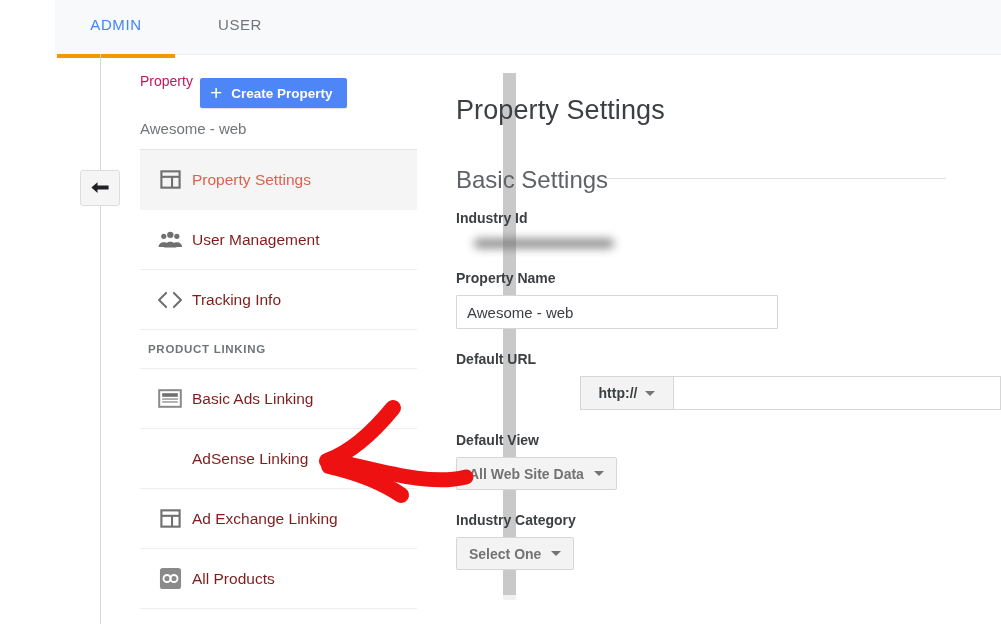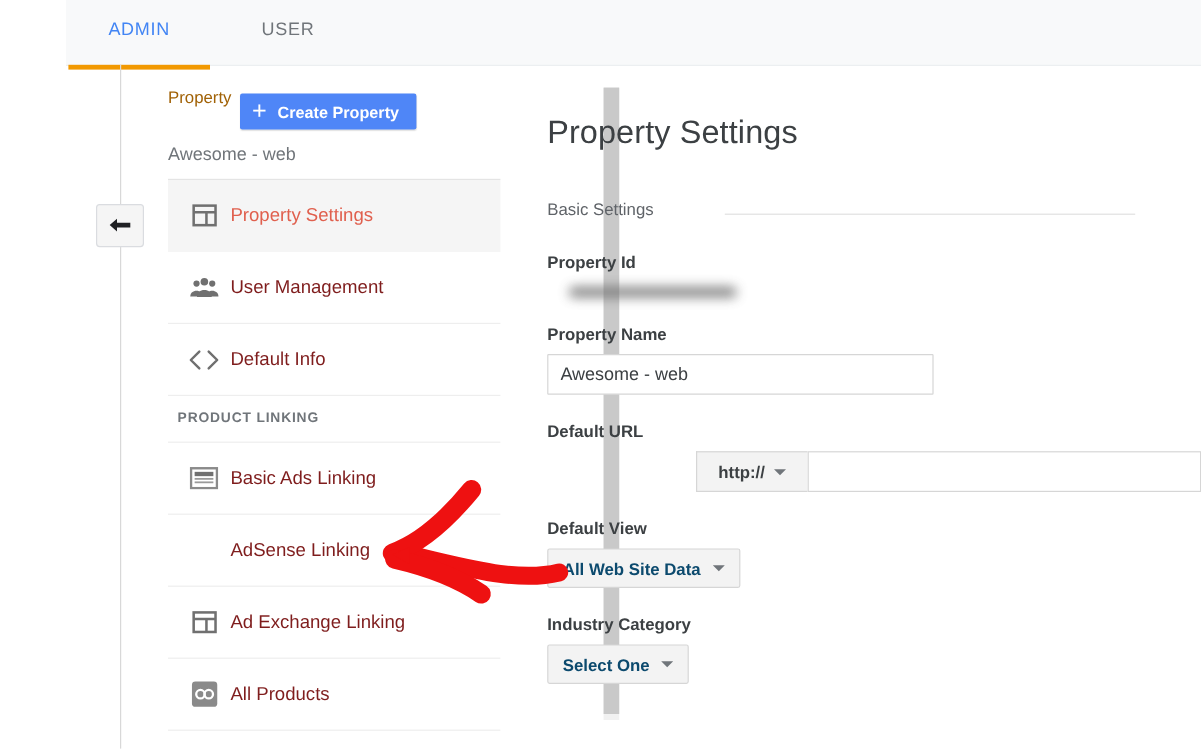--- a/index.html
+++ b/index.html
@@ -100,21 +100,21 @@
     width: 290px;
   }
   #nav-header {
     position: relative;
     height: 46px;
   }
   #nav-property-label {
     position: absolute;
     left: 0; top: 11px;
     font-size: 14px;
-    color: #a16207;
+    color: #be185d;
   }
   #create-property-btn {
     position: absolute;
     left: 60px; top: 16px;
     height: 30px;
     padding: 0 14px 0 10px;
     background: #4f86f7;
     border-radius: 2px;
     color: #ffffff;
     font-size: 13.5px;
@@ -232,21 +232,21 @@
     margin: 0;
     padding-top: 33px;
     letter-spacing: 0.1px;
   }
   #section-head {
     position: relative;
     margin-top: 40px;
     height: 22px;
   }
   #section-head .sec-label {
-    font-size: 14px;
+    font-size: 24px;
     color: #5f6368;
     font-weight: 400;
   }
   #section-head .sec-rule {
     position: absolute;
     left: 148px;
     top: 12px;
     right: 55px;
     height: 1px;
     background: #e0e0e0;
@@ -326,21 +326,21 @@
     align-items: center;
     gap: 10px;
     height: 33px;
     padding: 0 12px;
     box-sizing: border-box;
     border: 1px solid #d6d6d6;
     background: #f3f3f3;
     border-radius: 2px;
     font-size: 14px;
     font-weight: bold;
-    color: #0c4a6e;
+    color: #737373;
     cursor: pointer;
     user-select: none;
   }
   .caret {
     display: inline-block;
     width: 0; height: 0;
     border-left: 5px solid transparent;
     border-right: 5px solid transparent;
     border-top: 5px solid #70757a;
   }
@@ -416,21 +416,21 @@
         <span class="nav-label">User Management</span>
       </div>
 
       <div class="nav-item">
         <span class="nav-icon">
           <svg width="26" height="18" viewBox="0 0 28 18">
             <path d="M9.8 1.4 L2.2 9 L9.8 16.6" fill="none" stroke="#707070" stroke-width="2.2" stroke-linecap="round" stroke-linejoin="round"></path>
             <path d="M18.2 1.4 L25.8 9 L18.2 16.6" fill="none" stroke="#707070" stroke-width="2.2" stroke-linecap="round" stroke-linejoin="round"></path>
           </svg>
         </span>
-        <span class="nav-label">Default Info</span>
+        <span class="nav-label">Tracking Info</span>
       </div>
 
       <div class="nav-section">
         <span class="sec-text">PRODUCT LINKING</span>
       </div>
 
       <div class="nav-item">
         <span class="nav-icon">
           <svg width="24" height="19" viewBox="0 0 24 19">
             <rect x="1.2" y="1.2" width="21.6" height="16.6" fill="none" stroke="#8a8a8a" stroke-width="2"></rect>
@@ -477,21 +477,21 @@
   <div id="content">
 
     <h1 id="page-title">Property Settings</h1>
 
     <div id="section-head">
       <span class="sec-label">Basic Settings</span>
       <span class="sec-rule"></span>
     </div>
 
     <div class="field">
-      <div class="field-label">Property Id</div>
+      <div class="field-label">Industry Id</div>
       <div id="tracking-id-redacted"></div>
     </div>
 
     <div class="field">
       <div class="field-label">Property Name</div>
       <input class="text-input" type="text" value="Awesome - web" style="">
     </div>
 
     <div class="field">
       <div class="field-label">Default URL</div>

